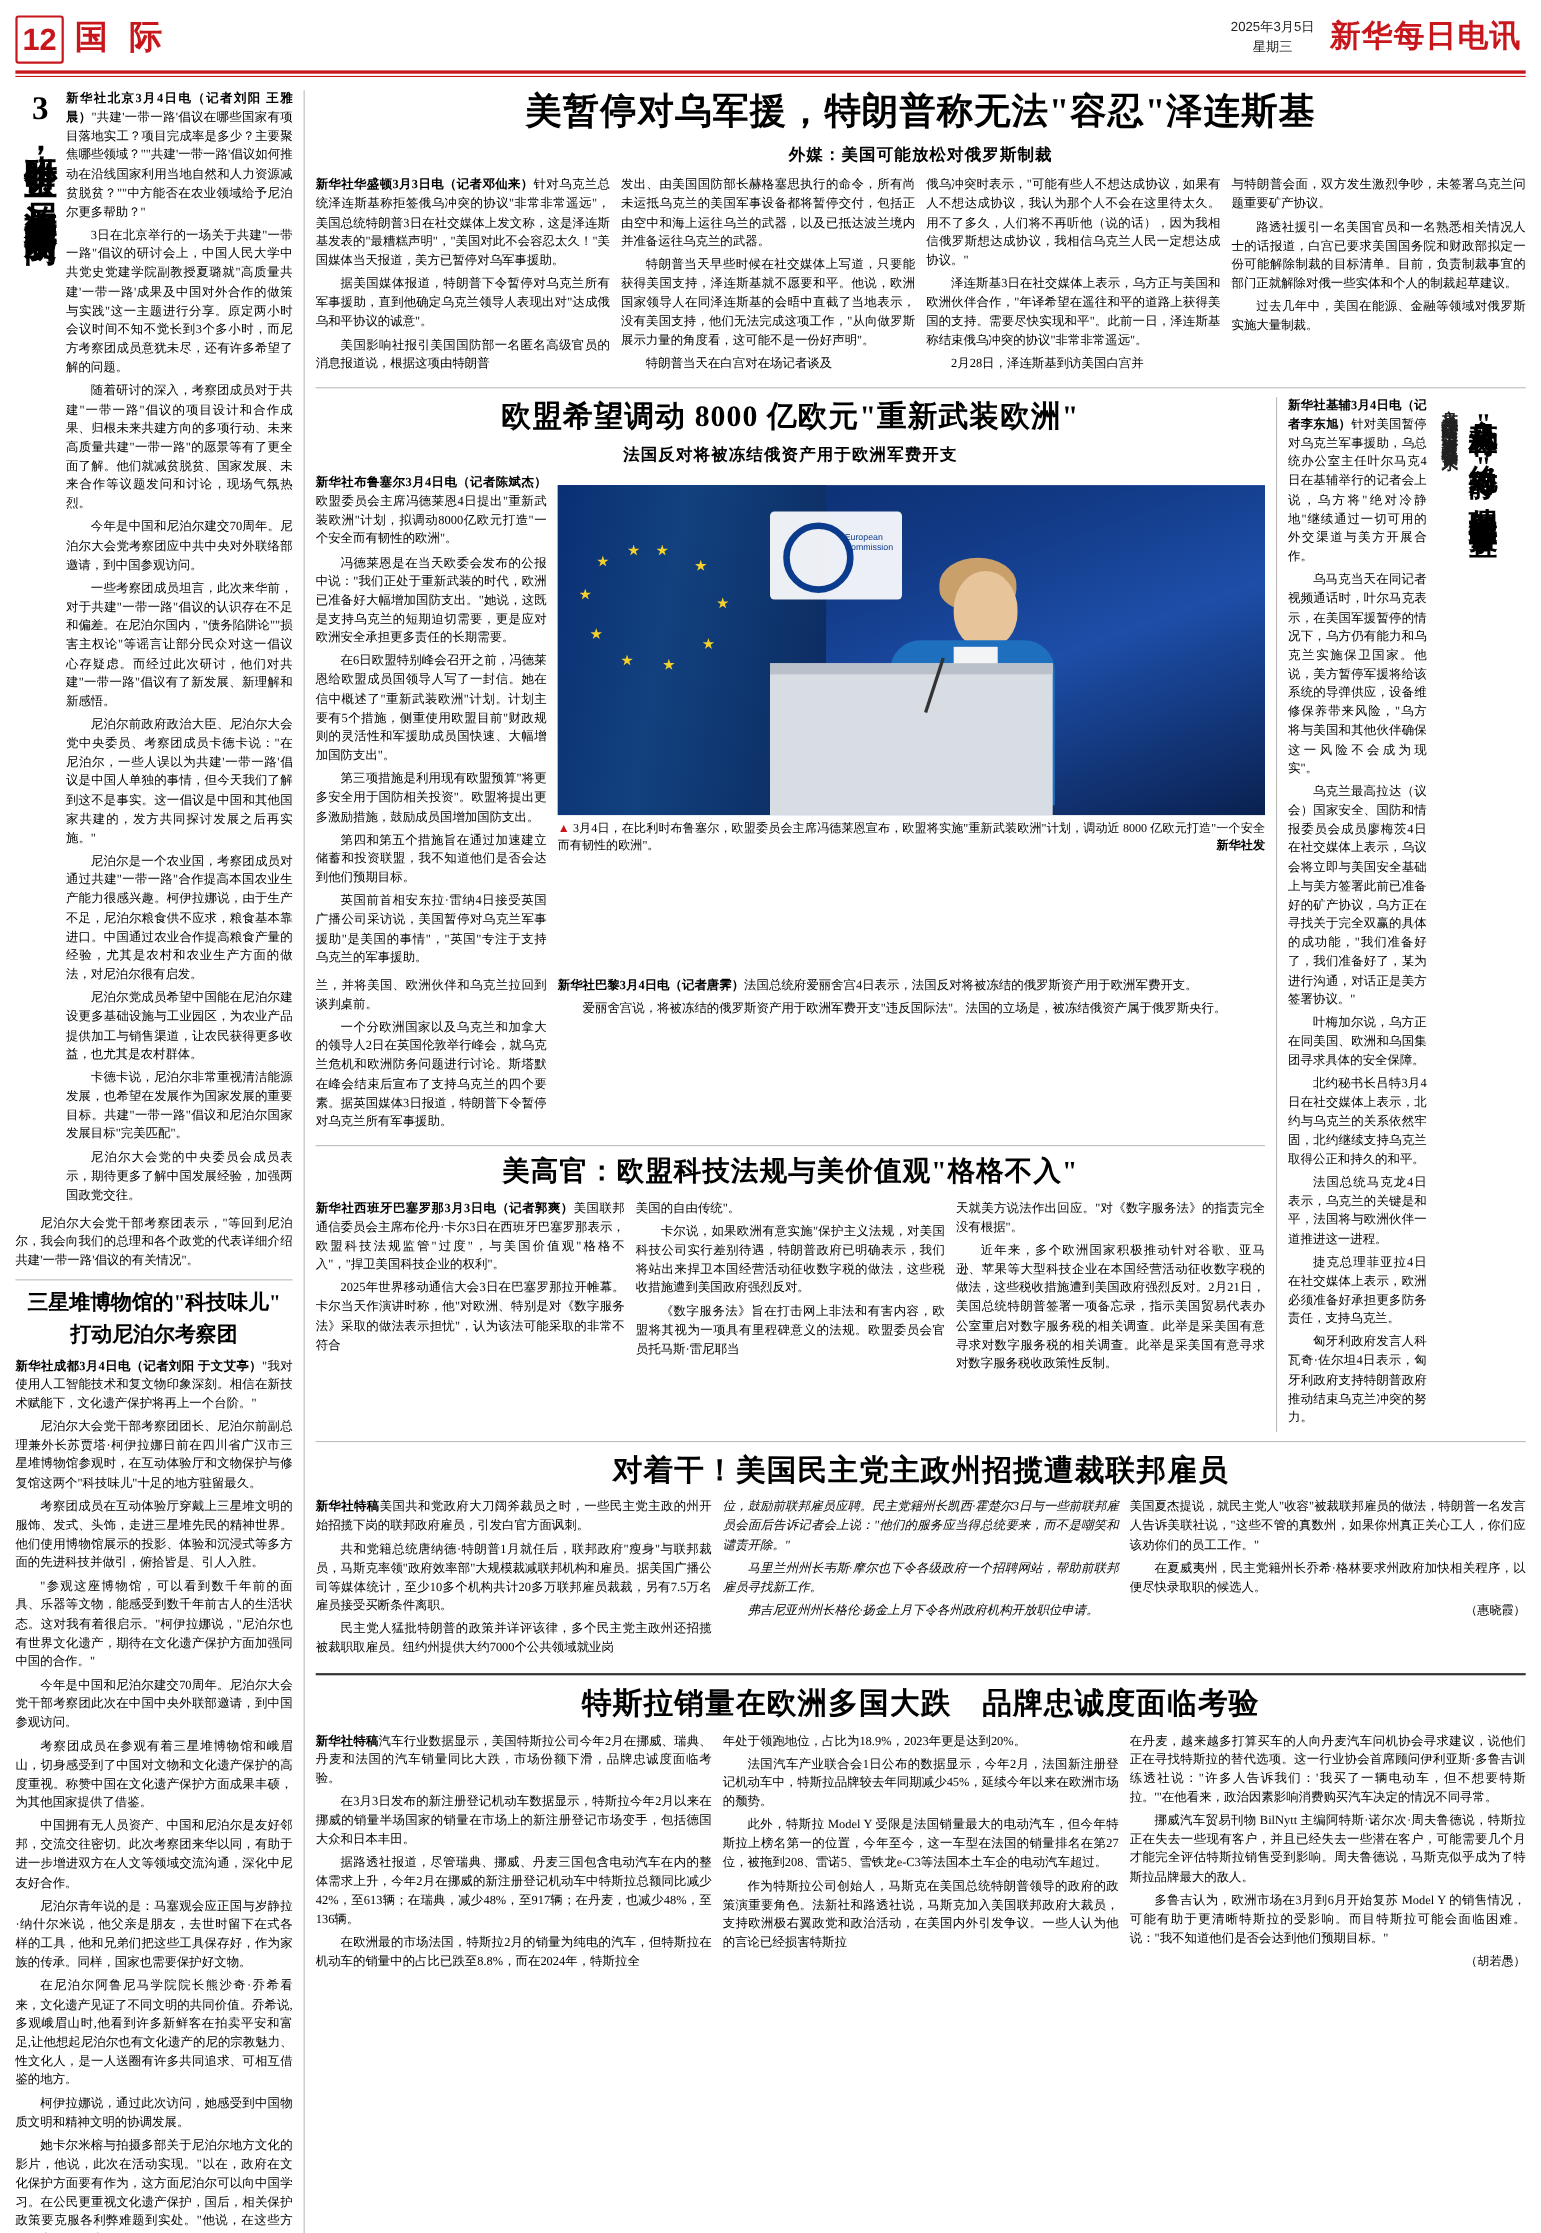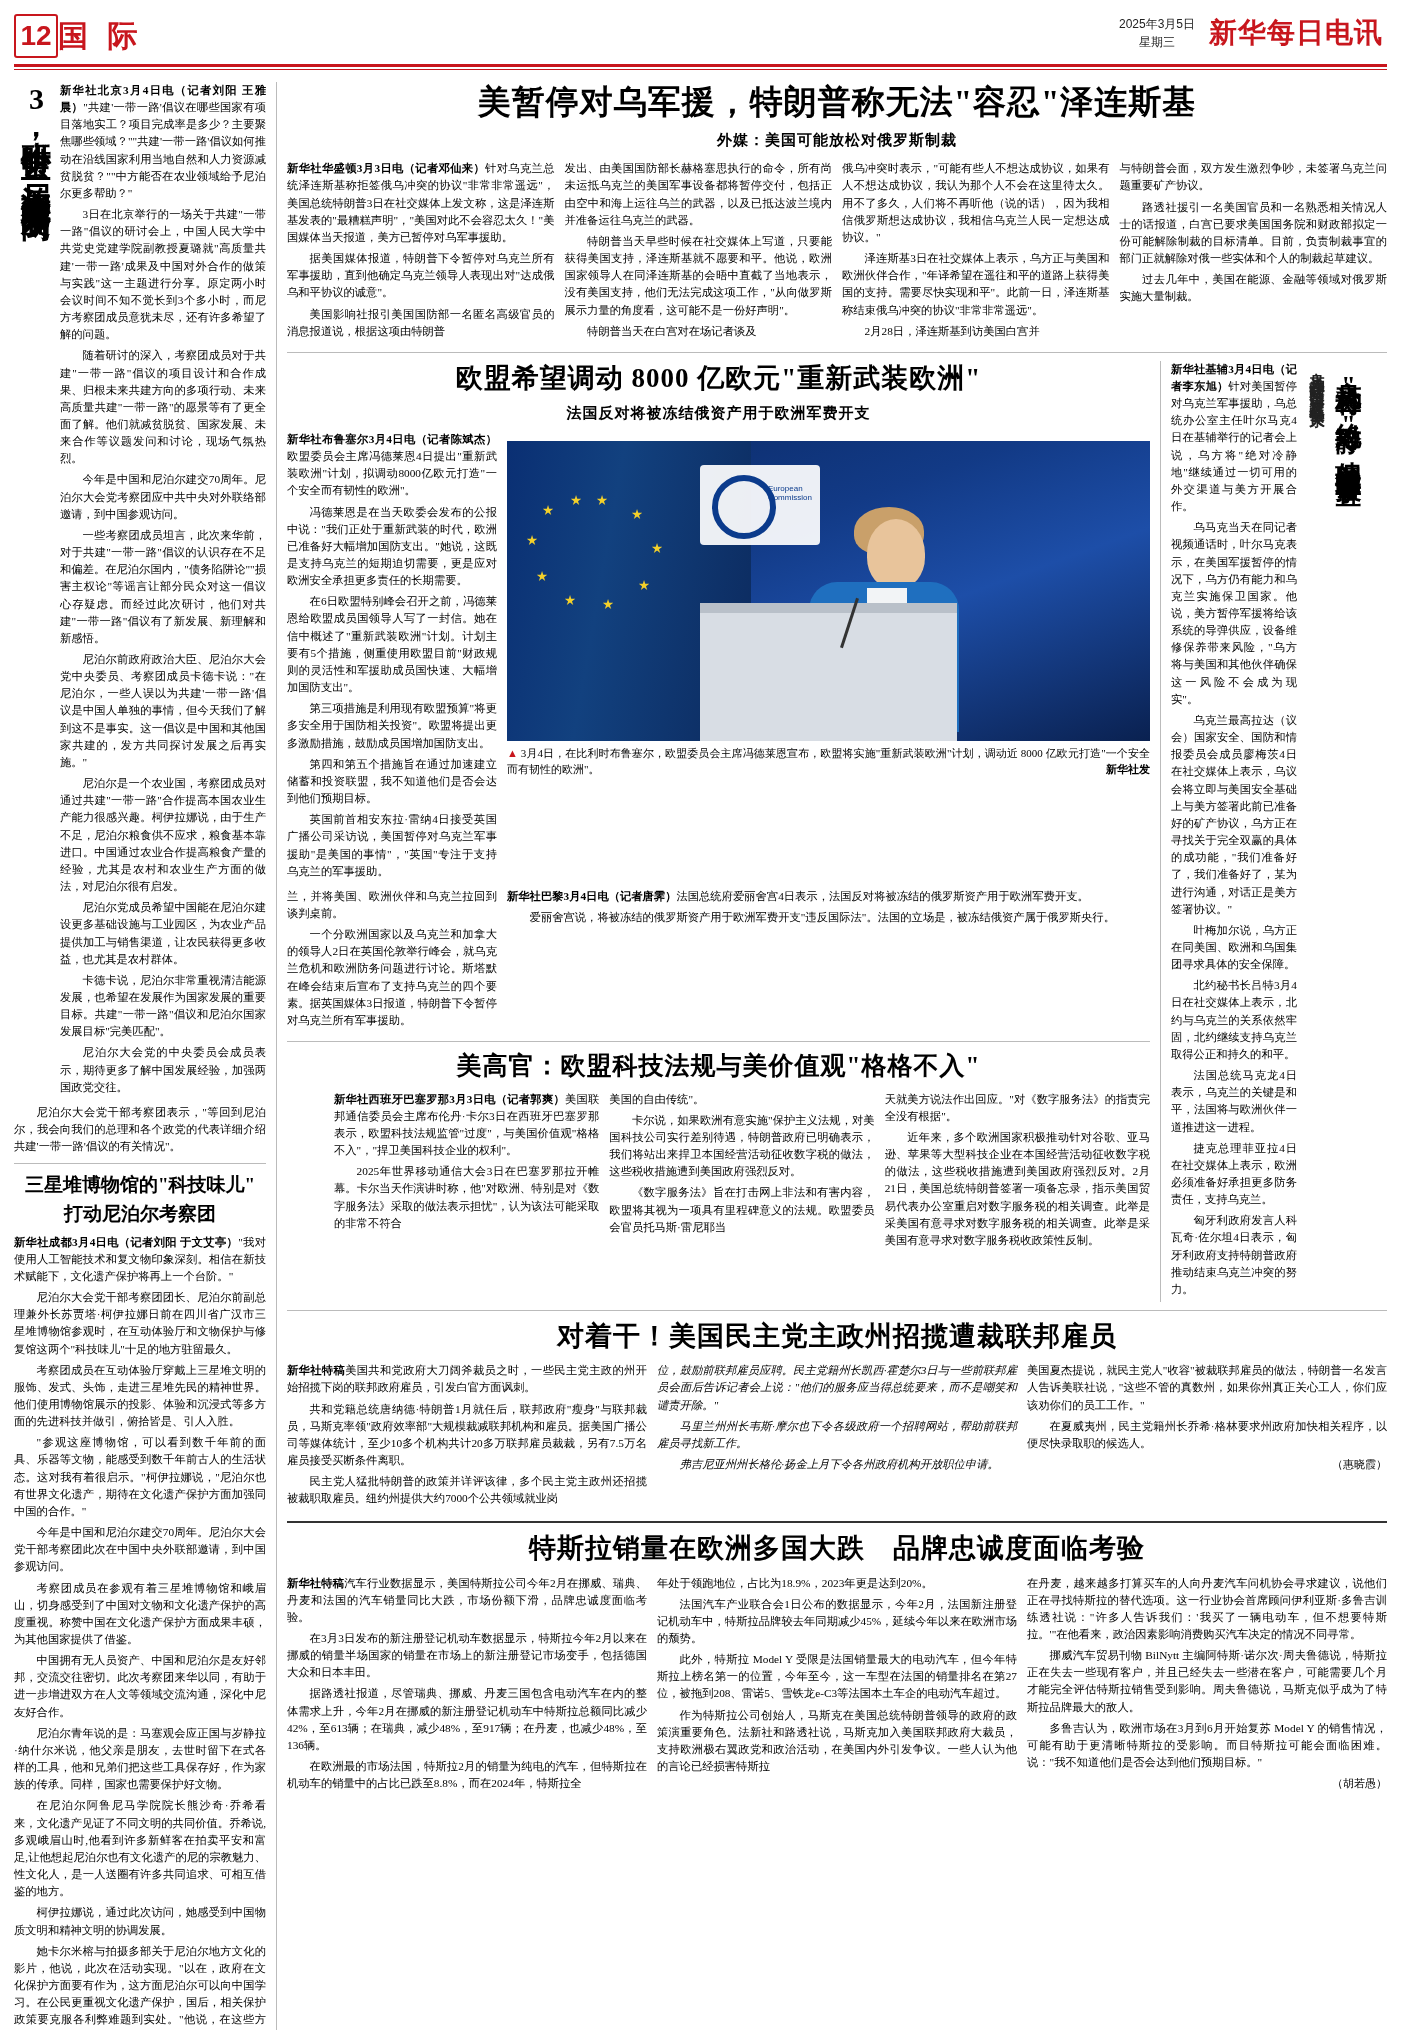--- a/index.html
+++ b/index.html
@@ -6,21 +6,21 @@
   body{
     width:1401px;
     background:#ffffff;
     font-family:"Liberation Serif","DejaVu Serif",serif;
     color:#000;
   }
   .page{width:1401px;min-height:2030px;position:relative;padding:0 0 10px 0;box-sizing:border-box;}
 
   
   .masthead{display:flex;align-items:flex-start;justify-content:space-between;padding:14px 18px 4px 14px;}
-  .mast-left{display:flex;align-items:center;}
+  .mast-left{display:flex;gap:10px;}
   .pagenum{
     width:40px;height:40px;border:2px solid #c8161d;color:#c8161d;
     display:flex;align-items:center;justify-content:center;
     font-size:28px;font-weight:bold;font-family:"Liberation Sans",sans-serif;
     border-radius:3px;
   }
   .section-name{color:#c8161d;font-size:30px;font-weight:bold;letter-spacing:6px;font-family:"Liberation Serif",serif;}
   .mast-right{display:flex;align-items:center;gap:14px;}
   .datebox{text-align:center;font-size:12px;line-height:1.5;color:#222;font-family:"Liberation Sans",sans-serif;}
   .brand{color:#c8161d;font-size:28px;font-weight:bold;letter-spacing:1px;font-family:"Liberation Serif",serif;white-space:nowrap;}
@@ -238,21 +238,21 @@
               <p class="noind"><span class="byline">新华社巴黎3月4日电（记者唐霁）</span><span>法国总统府爱丽舍宫4日表示，法国反对将被冻结的俄罗斯资产用于欧洲军费开支。</span></p>
               <p>爱丽舍宫说，将被冻结的俄罗斯资产用于欧洲军费开支"违反国际法"。法国的立场是，被冻结俄资产属于俄罗斯央行。</p>
             </div>
           </div>
 
           <div class="hline"></div>
 
           <div>
             <div class="hl-mid" style="font-size:25px;">美高官：欧盟科技法规与美价值观"格格不入"</div>
             <div style="display:flex;gap:10px;margin-top:8px;">
-              <div class="col" style="flex:1;margin-left:47px;">
+              <div class="col" style="flex:1;">
                 <p class="noind"><span class="byline">新华社西班牙巴塞罗那3月3日电（记者郭爽）</span><span>美国联邦通信委员会主席布伦丹·卡尔3日在西班牙巴塞罗那表示，欧盟科技法规监管"过度"，与美国价值观"格格不入"，"捍卫美国科技企业的权利"。</span></p>
                 <p>2025年世界移动通信大会3日在巴塞罗那拉开帷幕。卡尔当天作演讲时称，他"对欧洲、特别是对《数字服务法》采取的做法表示担忧"，认为该法可能采取的非常不符合</p>
               </div>
               <div class="col" style="flex:1;">
                 <p class="noind">美国的自由传统"。</p>
                 <p>卡尔说，如果欧洲有意实施"保护主义法规，对美国科技公司实行差别待遇，特朗普政府已明确表示，我们将站出来捍卫本国经营活动征收数字税的做法，这些税收措施遭到美国政府强烈反对。</p>
                 <p>《数字服务法》旨在打击网上非法和有害内容，欧盟将其视为一项具有里程碑意义的法规。欧盟委员会官员托马斯·雷尼耶当</p>
               </div>
               <div class="col" style="flex:1;">
                 <p class="noind">天就美方说法作出回应。"对《数字服务法》的指责完全没有根据"。</p>

